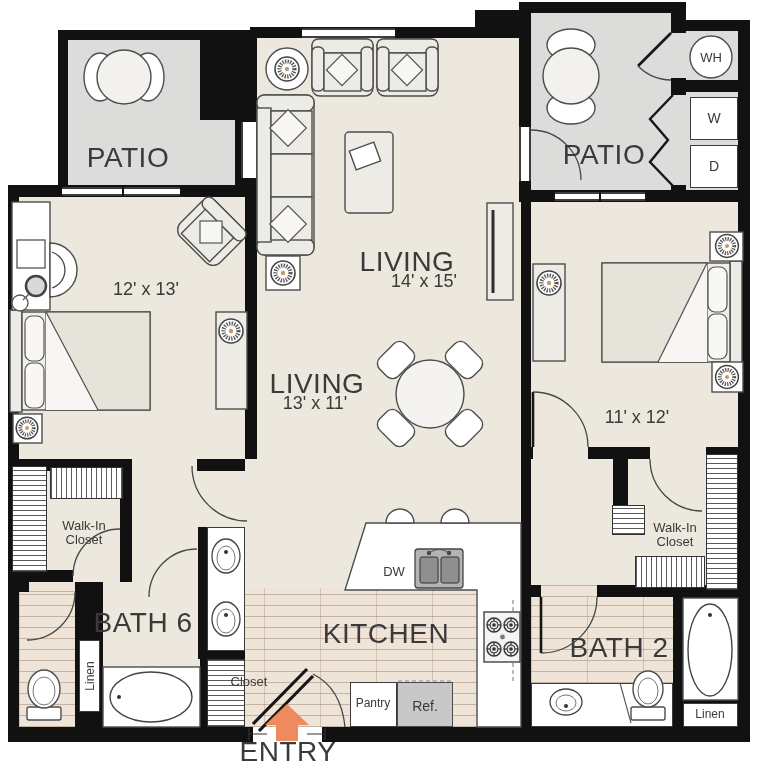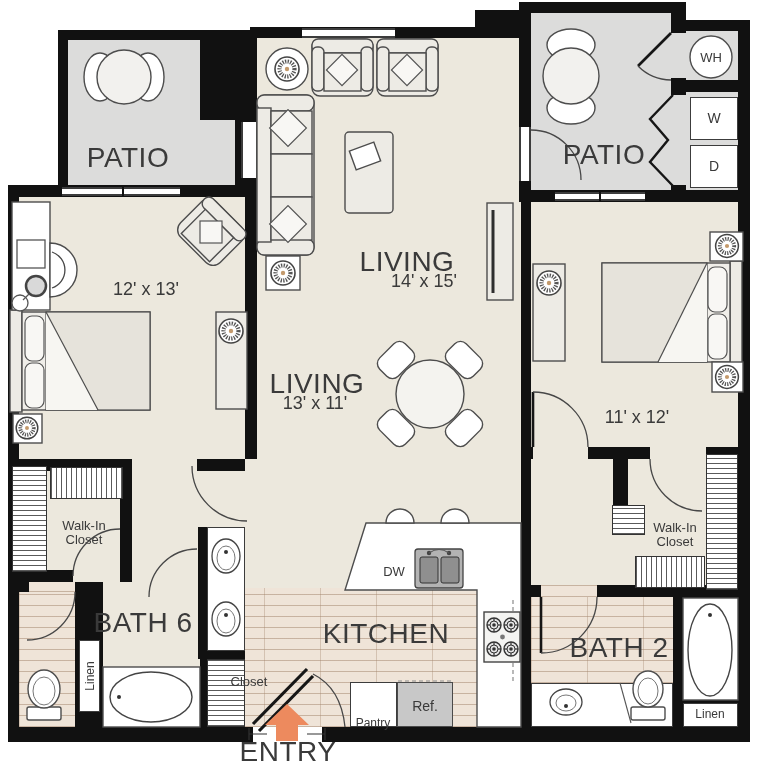--- a/index.html
+++ b/index.html
@@ -387,20 +387,20 @@
   <div class="lbl s20" style="left:386px;top:634px;">KITCHEN</div>
   <div class="lbl s20" style="left:143px;top:623px;">BATH 6</div>
   <div class="lbl s20" style="left:619px;top:648px;">BATH 2</div>
   <div class="lbl s13" style="left:84px;top:525px;">Walk-In</div>
   <div class="lbl s13" style="left:84px;top:539px;">Closet</div>
   <div class="lbl s13" style="left:675px;top:527px;">Walk-In</div>
   <div class="lbl s13" style="left:675px;top:541px;">Closet</div>
   <div class="lbl s13" style="left:249px;top:681px;">Closet</div>
   <div class="lbl s12 vert" style="left:90px;top:676px;">Linen</div>
   <div class="lbl s12" style="left:710px;top:714px;">Linen</div>
-  <div class="lbl s12" style="left:373px;top:703px;margin-top:20px;">Pantry</div>
+  <div class="lbl s12" style="left:373px;top:703px;">Pantry</div>
   <div class="lbl s13" style="left:394px;top:571px;">DW</div>
   <div class="lbl s14" style="left:425px;top:706px;">Ref.</div>
   <div class="lbl s13" style="left:711px;top:57px;">WH</div>
   <div class="lbl s14" style="left:714px;top:118px;">W</div>
   <div class="lbl s14" style="left:714px;top:166px;">D</div>
   <div class="lbl s20" style="left:288px;top:752px;">ENTRY</div>
 </div>
 
 </body></html>

